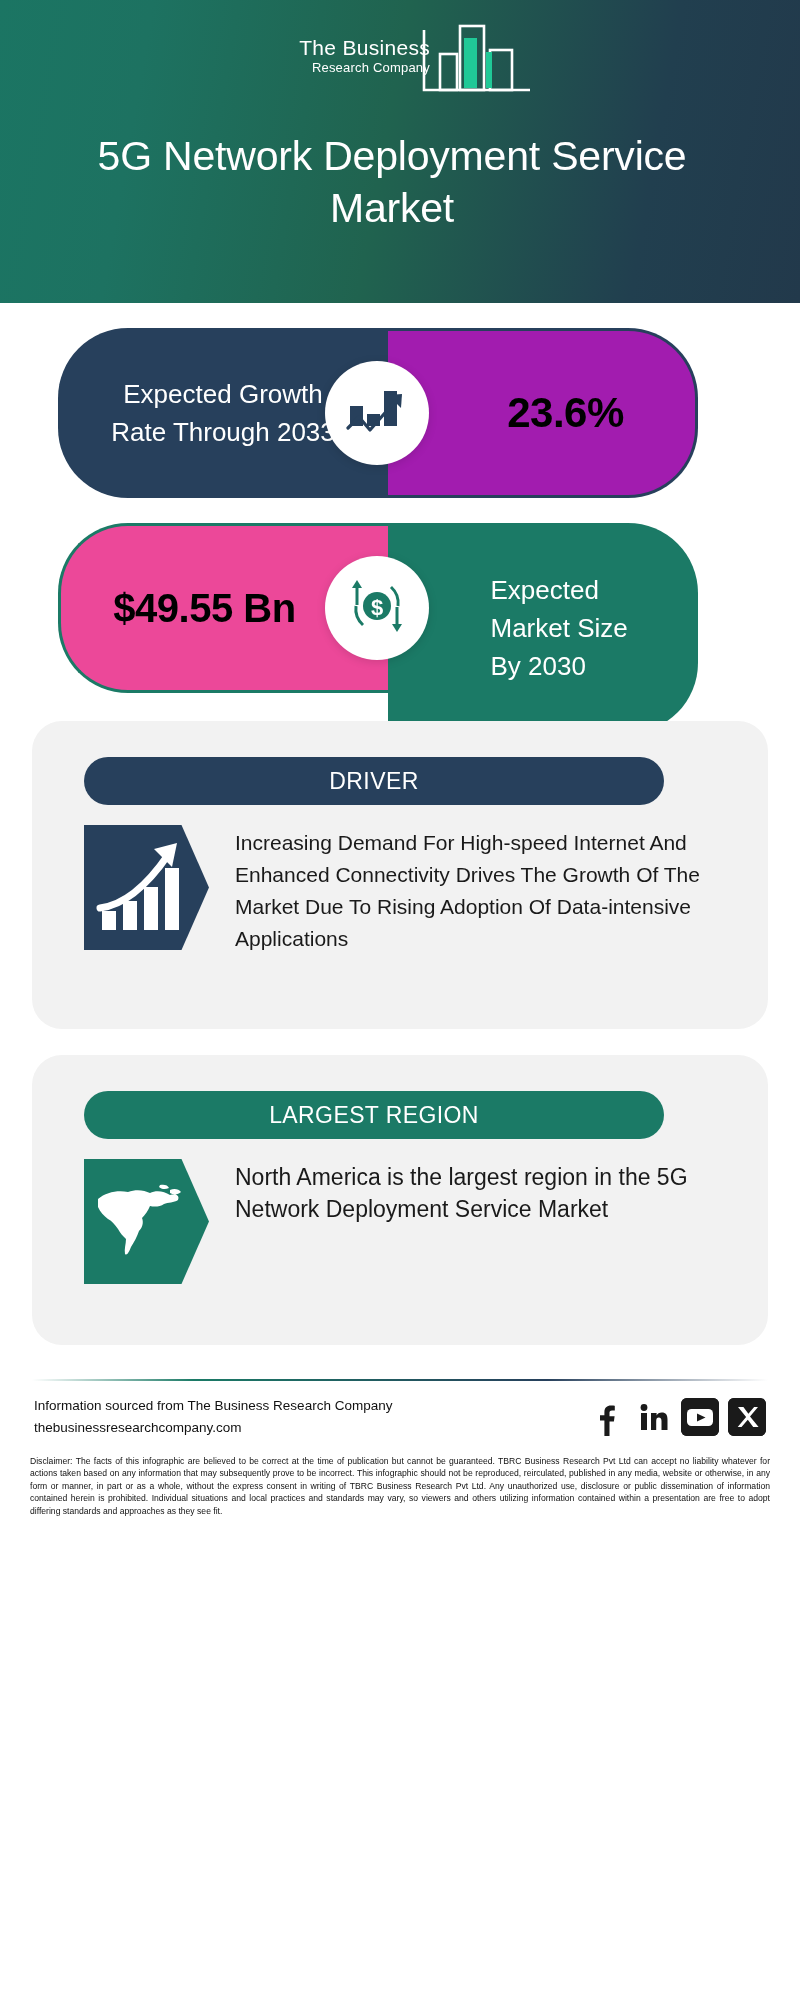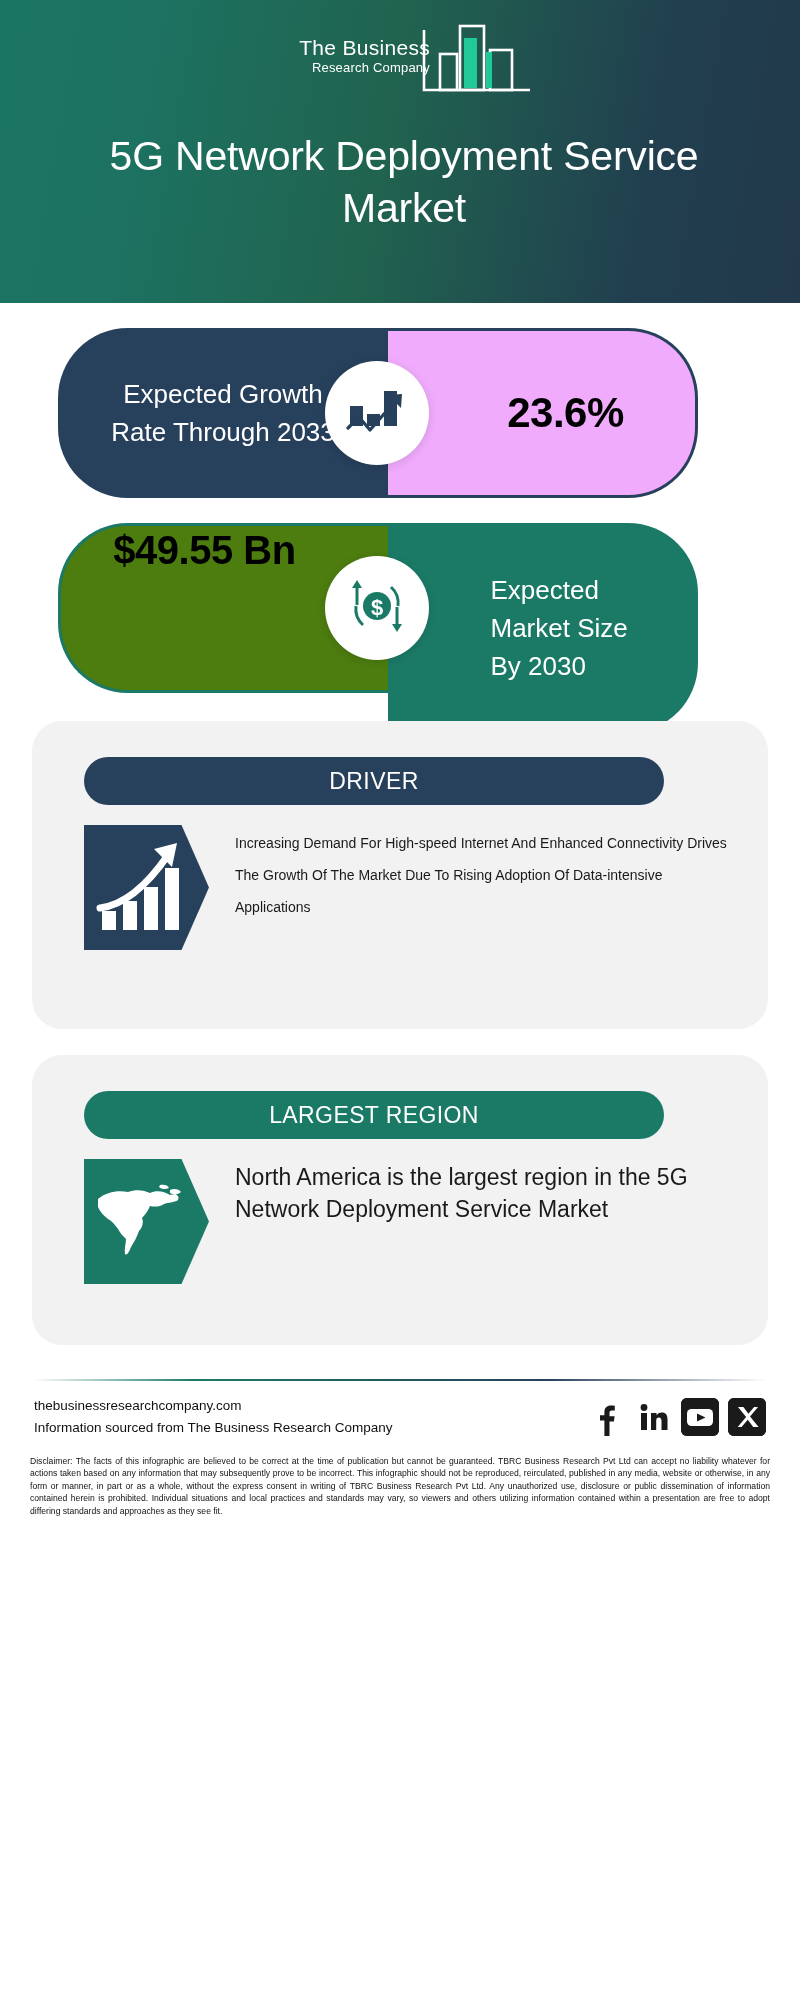--- a/index.html
+++ b/index.html
@@ -42,21 +42,21 @@
   }
   .logo-line2 {
     font-size: 13px; letter-spacing: .2px; line-height: 16px; font-weight: 400;
     color:#ffffff; white-space: nowrap;
   }
   .logo-mark { position:absolute; left: 152px; top: 0; }
 
   .title {
     position: absolute;
     top: 130px;
-    left: 64px;
+    left: 52px;
     width: 680px;
     text-align: center;
     color: #ffffff;
     font-size: 41px;
     line-height: 52px;
     font-weight: 400;
     letter-spacing: -0.2px;
   }
 
   
@@ -74,21 +74,21 @@
   .kpi1 .left-block .lbl {
     color:#ffffff; font-size: 26px; line-height: 38px; text-align:center; width: 250px;
   }
   .kpi1 .right-block {
     position:absolute; left: 348px; top: 0;
     width: 310px; height: 170px;
     border: 3px solid #27405c;
     border-left: none;
     border-radius: 0 70px 70px 0;
     display:flex; align-items:center; justify-content:center;
-    background: #f0abfc;
+    background: #a21caf;
   }
   .kpi1 .right-block .val {
     color: #000000; font-size: 42px; font-weight: 700; letter-spacing: -0.5px;
     padding-left: 48px;
   }
   .kpi1 .bubble {
     position:absolute; left: 285px; top: 33px;
     width: 104px; height: 104px; border-radius: 50%;
     background: #ffffff;
     box-shadow: 0 2px 10px rgba(0,0,0,0.13);
@@ -97,22 +97,22 @@
   }
 
   
   .kpi2 { margin-top: 25px; }
   .kpi2 .left-block {
     position:absolute; left: 18px; top: 0;
     width: 330px; height: 170px;
     border: 3px solid #1b7a66;
     border-right: none;
     border-radius: 70px 0 0 70px;
-    background:#4d7c0f;
-    display:flex; align-items:flex-start; justify-content:center;
+    background:#ec4899;
+    display:flex; align-items:center; justify-content:center;
   }
   .kpi2 .left-block .val {
     color:#000000; font-size: 40px; font-weight:700; line-height: 48px;
     text-align:center; width: 230px; padding-right: 40px; letter-spacing:-0.5px;
   }
   .kpi2 .right-block {
     position:absolute; left: 348px; top: 0;
     width: 310px; height: 210px;
     background:#1b7a66;
     border-radius: 0 70px 70px 0;
@@ -159,21 +159,21 @@
   .hex-shape {
     position:absolute; inset:0;
     clip-path: polygon(0% 0%, 78% 0%, 100% 50%, 78% 100%, 0% 100%);
   }
   .hex-driver .hex-shape { background: #27405c; }
   .hex-region .hex-shape { background: #1b7a66; }
   .hex svg { position:absolute; left:0; top:0; }
 
   .panel-text {
     color: #1a1a1a;
-    font-size: 14px;
+    font-size: 21px;
     line-height: 32px;
     padding-top: 2px;
   }
   .panel-text-region { font-size: 23px; line-height: 32px; }
 
   
   .footer { position: relative; width:800px; margin-top: 34px; }
   .footer-rule {
     width: 736px; height: 2px; margin: 0 auto;
     background: linear-gradient(90deg, rgba(27,122,102,0) 0%, #1b7a66 22%, #27405c 70%, rgba(39,64,92,0) 100%);
@@ -311,22 +311,22 @@
         </svg>
       </div>
       <div class="panel-text panel-text-region">North America is the largest region in the 5G Network Deployment Service Market</div>
     </div>
   </div>
 
   <div class="footer">
     <div class="footer-rule"></div>
     <div class="footer-main">
       <div class="footer-src">
+        <div>Information sourced from The Business Research Company</div>
         <div>thebusinessresearchcompany.com</div>
-        <div>Information sourced from The Business Research Company</div>
       </div>
       <div class="socials">
         <a class="soc white">
           <svg width="38" height="38" viewBox="0 0 38 38">
             <rect width="38" height="38" rx="6" fill="#ffffff"></rect>
             <path d="M22.5 38V23.5h4.4l.7-5.2h-5.1v-3.3c0-1.5.4-2.5 2.6-2.5h2.7V7.8c-.5-.1-2.1-.2-3.9-.2-3.9 0-6.5 2.3-6.5 6.6v3.1h-4.4v5.2h4.4V38z" fill="#1a1a1a"></path>
           </svg>
         </a>
         <a class="soc white">
           <svg width="38" height="38" viewBox="0 0 38 38">

